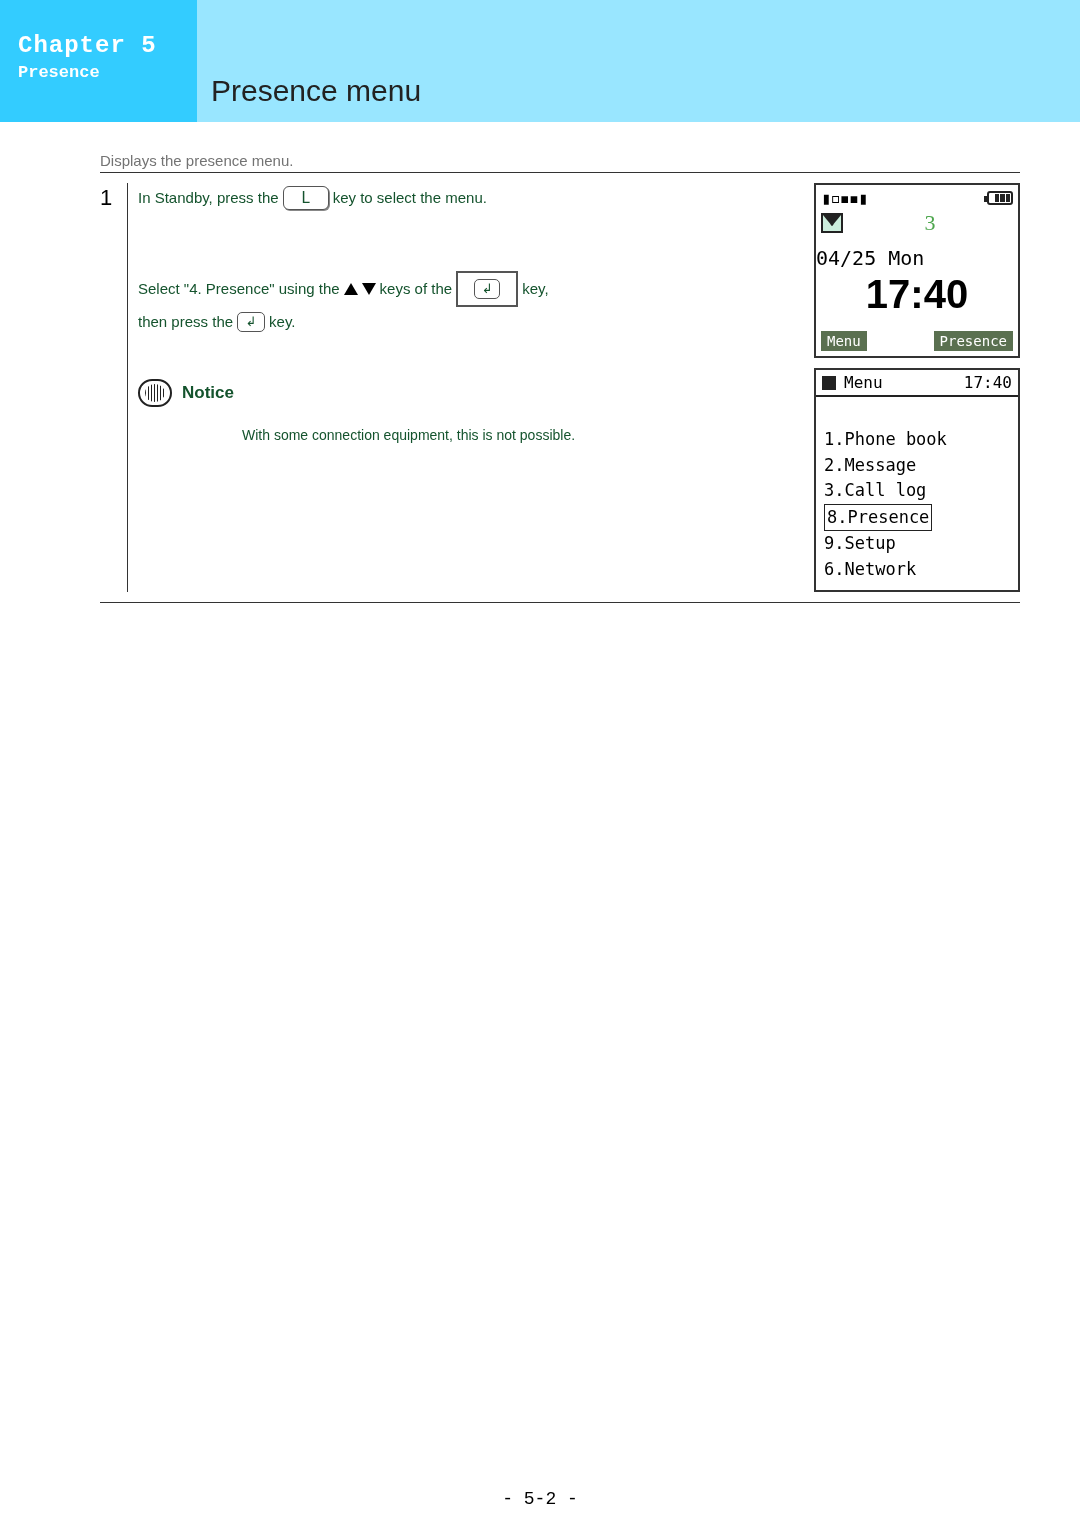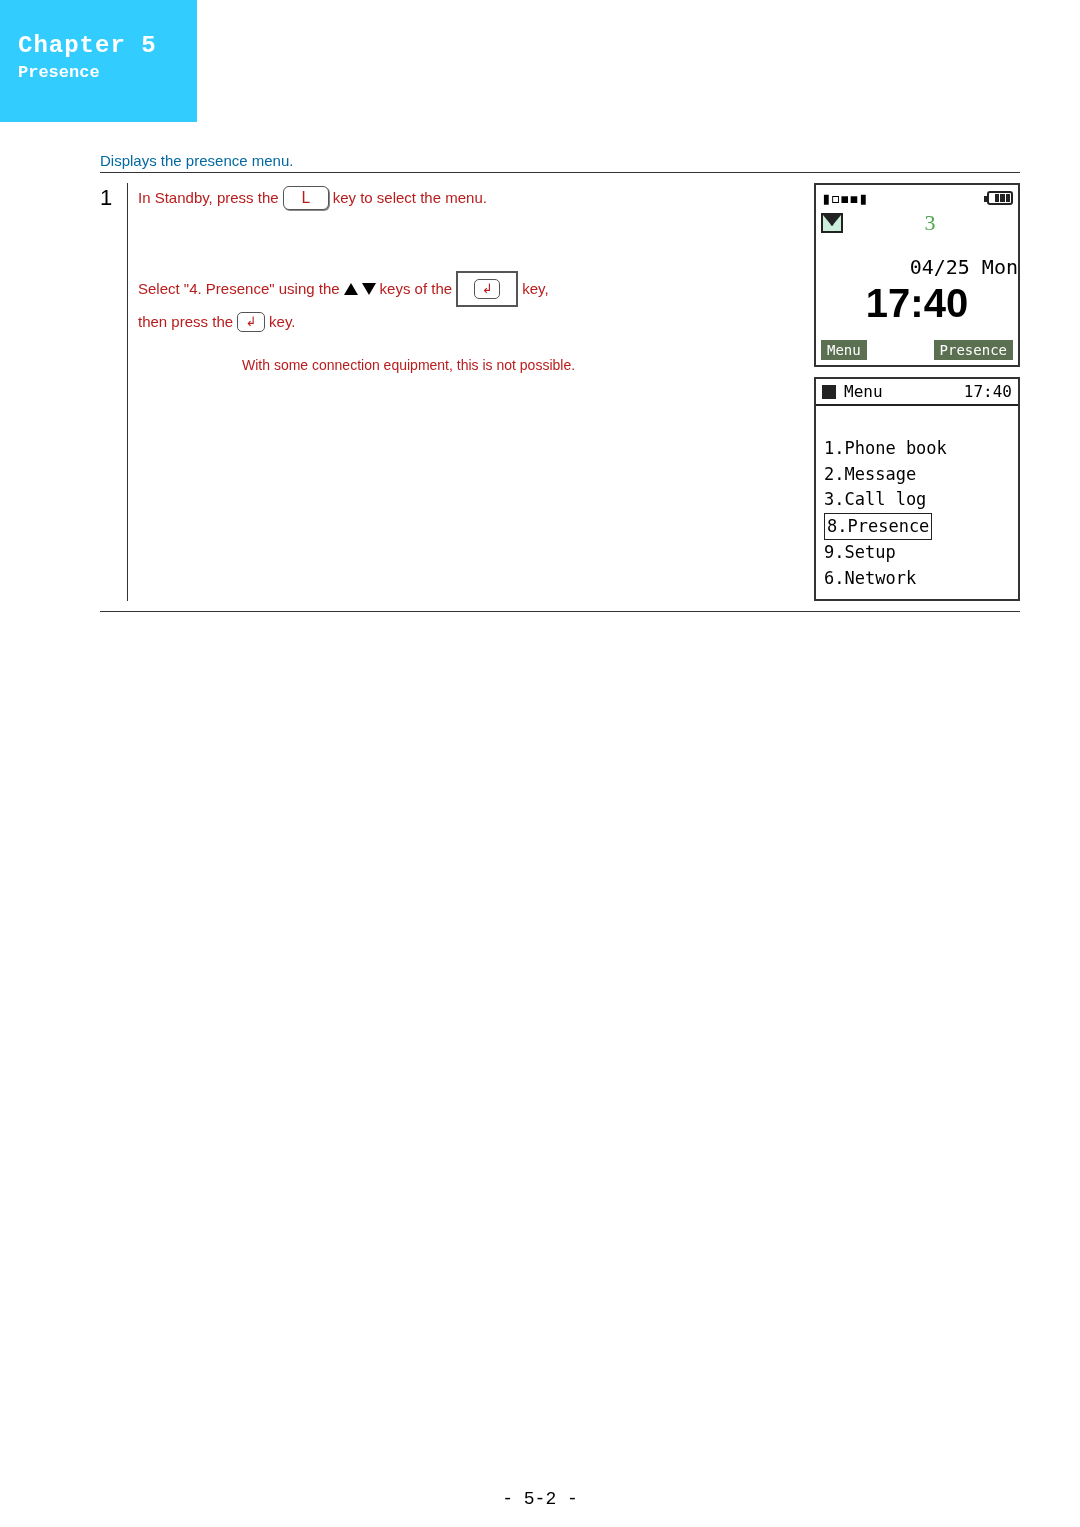--- a/index.html
+++ b/index.html
@@ -43,21 +43,21 @@
   .page-title {
     font-size: 30px;
     color: #222;
     font-family: Arial, sans-serif;
   }
   .content {
     margin: 30px 60px 0 100px;
   }
   .intro {
     font-size: 15px;
-    color: #0369a1;
+    color: #737373;
     border-bottom: 1px solid #333;
     padding-bottom: 3px;
     margin-bottom: 0;
   }
   .step-row {
     display: flex;
     border-bottom: 1px solid #333;
     padding: 10px 0 10px 0;
   }
   .step-num {
@@ -65,21 +65,21 @@
     font-size: 22px;
     font-weight: normal;
     padding-top: 2px;
     border-right: 1px solid #333;
     text-align: left;
   }
   .step-body {
     flex: 1;
     padding: 0 12px 0 10px;
     font-size: 15px;
-    color: #b91c1c;
+    color: #14532d;
   }
   .step-line {
     display: flex;
     align-items: center;
     flex-wrap: wrap;
     gap: 4px;
     line-height: 2;
   }
   .key-btn {
     display: inline-flex;
@@ -240,24 +240,24 @@
     background: #222;
   }
   .ps-num3 {
     font-size: 22px;
     color: #4da64d;
     flex: 1;
     text-align: center;
     font-family: "Times New Roman", serif;
   }
   .ps-date {
-    text-align: right;
+    text-align: left;
     font-size: 20px;
     font-family: "MS Gothic", monospace;
-    margin-top: 17px;
+    margin-top: 8px;
   }
   .ps-time {
     text-align: center;
     font-size: 40px;
     font-weight: bold;
     font-family: Arial, sans-serif;
     margin: 2px 0 10px 0;
   }
   .ps-softkeys {
     display: flex;
@@ -309,20 +309,23 @@
     font-size: 18px;
   }
 </style>
 </head>
 <body>
 
 <div class="header-banner">
   <div class="chapter-block">
     <div class="chapter-title">Chapter 5</div>
     <div class="chapter-sub">Presence</div>
+  </div>
+  <div class="title-block">
+    <div class="page-title">Presence menu</div>
   </div>
 </div>
 
 <div class="content">
   <div class="intro">Displays the presence menu.</div>
 
   <div class="step-row">
     <div class="step-num">1</div>
     <div class="step-body">
 
@@ -344,20 +347,24 @@
         </span>
         <span>key,</span>
       </div>
 
       <div class="step-line">
         <span>then press the</span>
         <span class="key-enter">↲</span>
         <span>key.</span>
       </div>
 
+      <div class="notice-row">
+        <span class="notice-icon"></span>
+        <span class="notice-label">Notice</span>
+      </div>
       <div class="notice-text">With some connection equipment, this is not possible.</div>
 
     </div>
 
     <div class="screens">
 
       <div class="phone-screen">
         <div class="ps-statusbar">
           <span class="sig-icon">▮▫▪▪▮</span>
           <span class="batt-icon">

